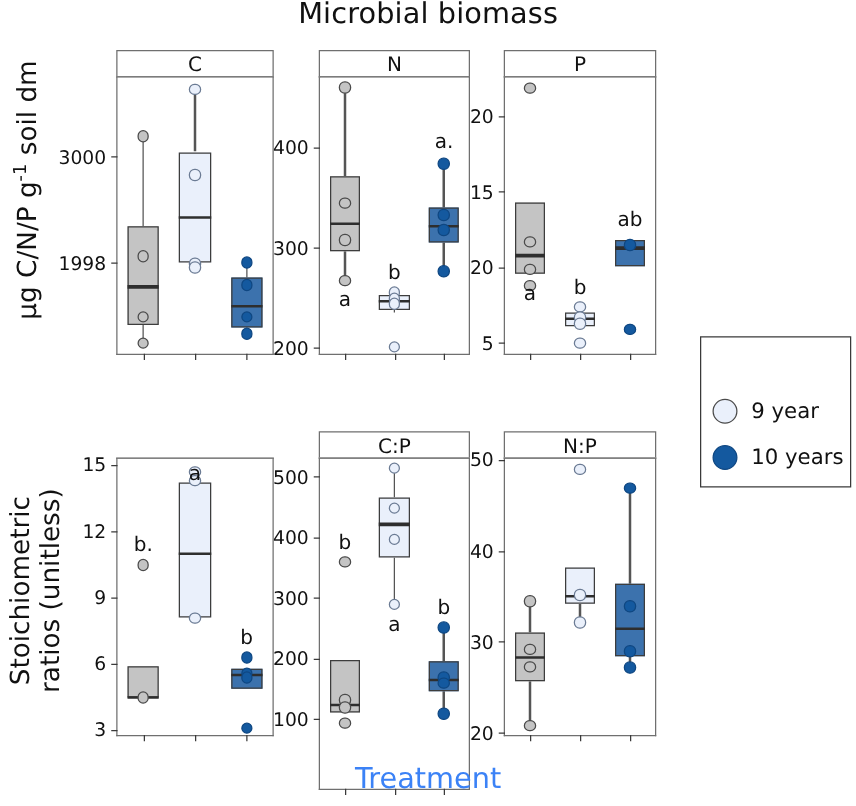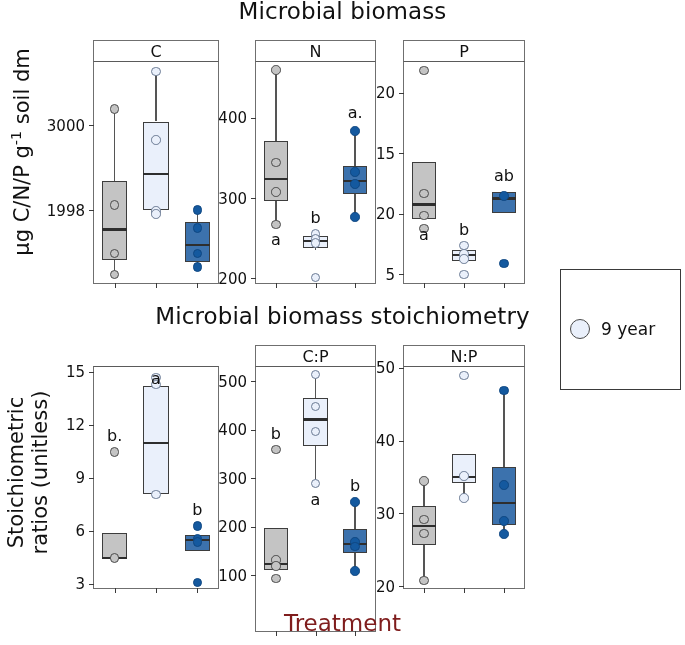--- a/index.html
+++ b/index.html
@@ -10,21 +10,21 @@
   }
   .fig{position:absolute;left:0;top:0;width:685px;height:645px;}
   .title{
     position:absolute;text-align:center;width:100%;
     font-size:23px;letter-spacing:.1px;color:#111;
   }
   #title-top{top:-2px;}
   #title-bottom{top:303px;}
   #xaxis-title{
     position:absolute;top:610px;width:100%;text-align:center;
-    font-size:23px;color:#7f1d1d;
+    font-size:23px;color:#3b82f6;
   }
   .ylab{
     position:absolute;font-size:21px;color:#111;
     transform-origin:0 0;transform:rotate(-90deg);
     white-space:nowrap;text-align:center;
   }
   #ylab-top{left:10px;top:282px;width:260px;}
   #ylab-bot{left:4px;top:600px;width:255px;}
   #ylab-bot .l2{display:block;}
   sup{font-size:.68em;vertical-align:super;line-height:0;}
@@ -71,21 +71,20 @@
     flex:0 0 auto;
   }
 </style>
 </head>
 <body>
 
 <div class="fig">
 
   <div class="title" id="title-top">Microbial biomass</div>
 
-  <div class="title" id="title-bottom">Microbial biomass stoichiometry</div>
 
   <div class="ylab" id="ylab-top">
     <span>µg C/N/P g</span><sup>-1</sup><span> soil dm</span>
   </div>
 
   <div class="ylab" id="ylab-bot">
     <span class="l1">Stoichiometric</span>
     <span class="l2">ratios (unitless)</span>
   </div>
 
@@ -320,15 +319,19 @@
       </div>
     </div>
 
   <div id="xaxis-title">Treatment</div>
 
   <div id="legend">
       <div class="leg-row" style="top: 49px;">
         <span class="leg-dot" style="background: rgb(234, 240, 251); border-color: rgb(74, 74, 74);"></span>
         <span>9 year</span>
       </div>
+      <div class="leg-row" style="top: 86px;">
+        <span class="leg-dot" style="background: rgb(20, 89, 159); border-color: rgb(15, 71, 130);"></span>
+        <span>10 years</span>
+      </div>
     </div>
 
 </div>
 
 </body></html>

